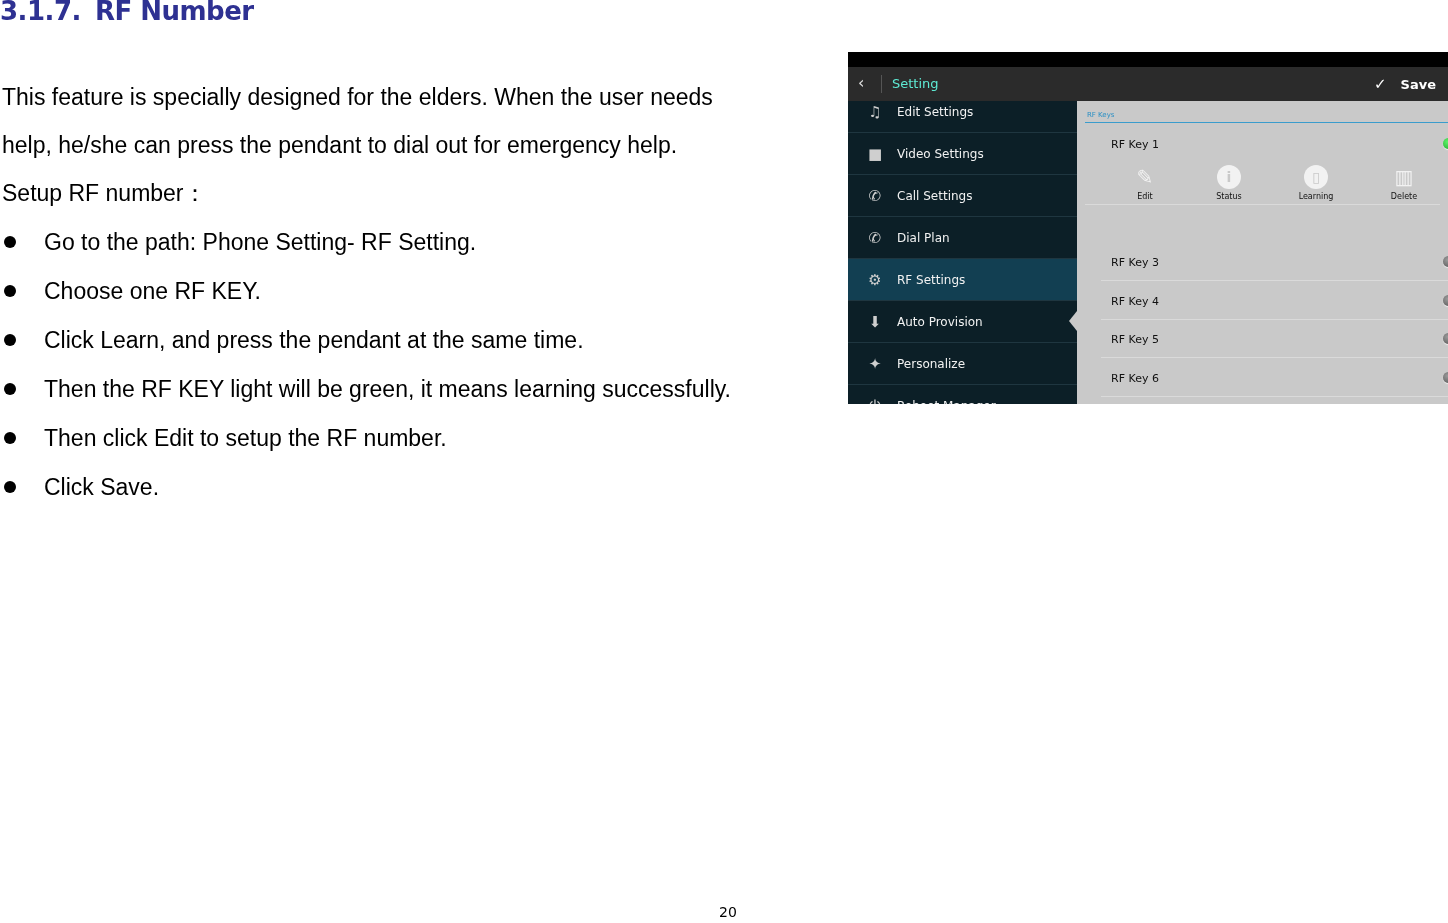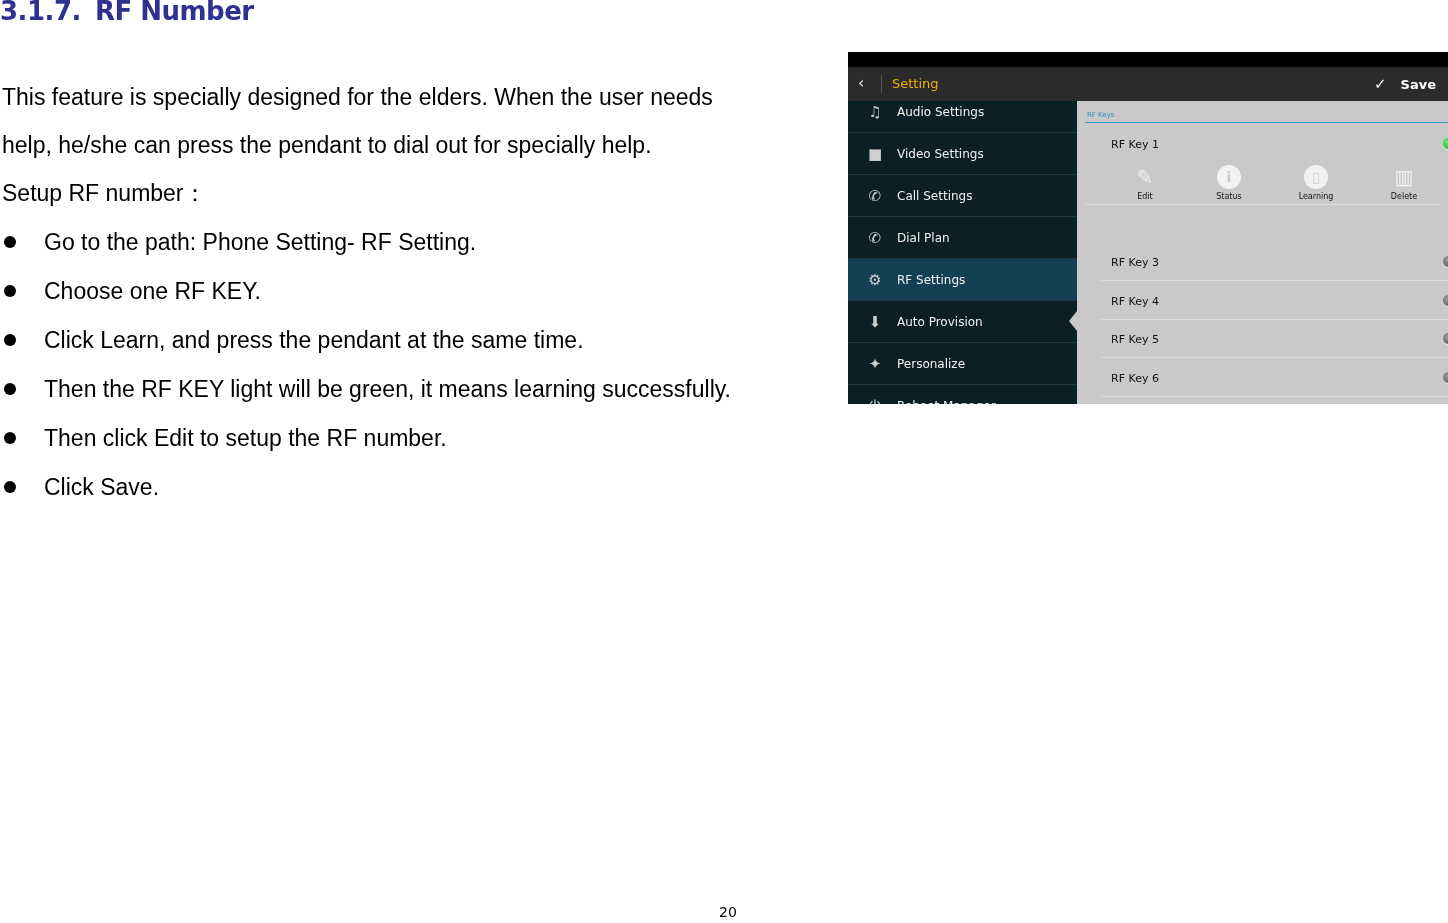--- a/index.html
+++ b/index.html
@@ -17,21 +17,21 @@
     .bullets .txt { position: absolute; left: 44px; top: 0; }
 
     .page-num { position: absolute; left: 0; width: 1456px; top: 904px; text-align: center; font-family: "DejaVu Sans", sans-serif; font-size: 14px; color: #000; }
 
     
     .shot { position: absolute; left: 848px; top: 52px; width: 600px; height: 352px; background: #c9c9c9; overflow: hidden; font-family: "DejaVu Sans", sans-serif; }
     .statusbar { position: absolute; left: 0; top: 0; width: 600px; height: 15px; background: #000; }
     .titlebar { position: absolute; left: 0; top: 15px; width: 600px; height: 34px; background: #2b2b2b; color: #fff; }
     .titlebar .back { position: absolute; left: 10px; top: 6px; font-size: 16px; color: #e0e0e0; }
     .titlebar .sep { position: absolute; left: 33px; top: 8px; width: 1px; height: 18px; background: #555; }
-    .titlebar .title { position: absolute; left: 44px; top: 9px; font-size: 13px; color: #eab308; }
+    .titlebar .title { position: absolute; left: 44px; top: 9px; font-size: 13px; color: #5eead4; }
     .titlebar .save { position: absolute; right: 12px; top: 8px; font-size: 13px; font-weight: bold; color: #fff; display: flex; align-items: center; gap: 14px; }
     .titlebar .check { font-size: 15px; font-weight: normal; }
 
     .sidebar { position: absolute; left: 0; top: 49px; width: 229px; height: 303px; background: #0c1f27; }
     .nav-item { position: absolute; left: 0; width: 229px; height: 42px; border-bottom: 1px solid #1f3640; display: flex; align-items: center; color: #f2f2f2; font-size: 12px; box-sizing: border-box; }
     .nav-item.active { background: #123f52; }
     .nav-item .ic { width: 20px; margin-left: 17px; margin-right: 12px; text-align: center; color: #cfcfcf; font-size: 15px; }
     .pointer { position: absolute; left: 221px; top: 210px; width: 0; height: 0; border-top: 10px solid transparent; border-bottom: 10px solid transparent; border-right: 8px solid #c9c9c9; }
 
     .content { position: absolute; left: 229px; top: 49px; width: 414px; height: 303px; background: #c9c9c9; }
@@ -47,21 +47,21 @@
     .action .aic.plain { background: transparent; color: #f2f2f2; font-size: 20px; }
   </style>
 </head>
 <body>
 
 <div class="heading">
   <span class="num">3.1.7.</span><span>RF Number</span>
 </div>
 
 <div class="para" style="top:83px">This feature is specially designed for the elders. When the user needs</div>
-<div class="para" style="top:131px">help, he/she can press the pendant to dial out for specially help.</div>
+<div class="para" style="top:131px">help, he/she can press the pendant to dial out for emergency help.</div>
 <div class="para bold" style="top:179px">Setup RF number：</div>
 
 <ul class="bullets">
   <li>
       <span class="dot"></span>
       <span class="txt">Go to the path: Phone Setting- RF Setting.</span>
     </li>
   <li>
       <span class="dot"></span>
       <span class="txt">Choose one RF KEY.</span>
@@ -92,21 +92,21 @@
     <span class="title">Setting</span>
     <span class="save">
       <span class="check">✓</span>
       <span>Save</span>
     </span>
   </div>
 
   <div class="sidebar">
     <div class="nav-item" style="top:-10px">
         <span class="ic">♫</span>
-        <span>Audio Settings</span>
+        <span>Edit Settings</span>
       </div>
     <div class="nav-item" style="top:32px">
         <span class="ic">■</span>
         <span>Video Settings</span>
       </div>
     <div class="nav-item" style="top:74px">
         <span class="ic">✆</span>
         <span>Call Settings</span>
       </div>
     <div class="nav-item" style="top:116px">

